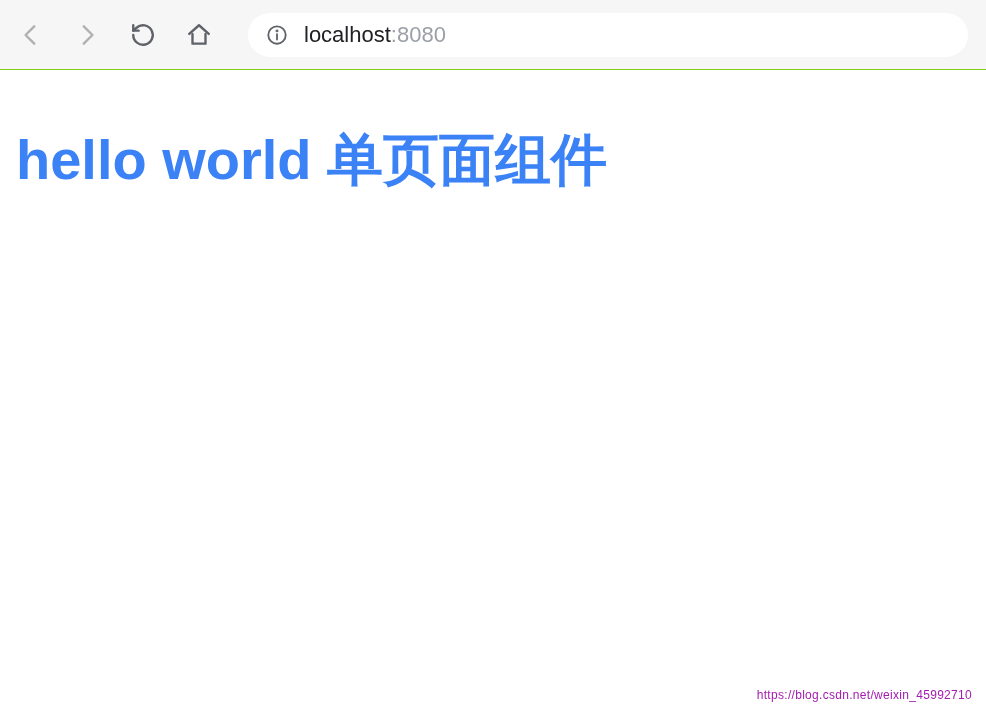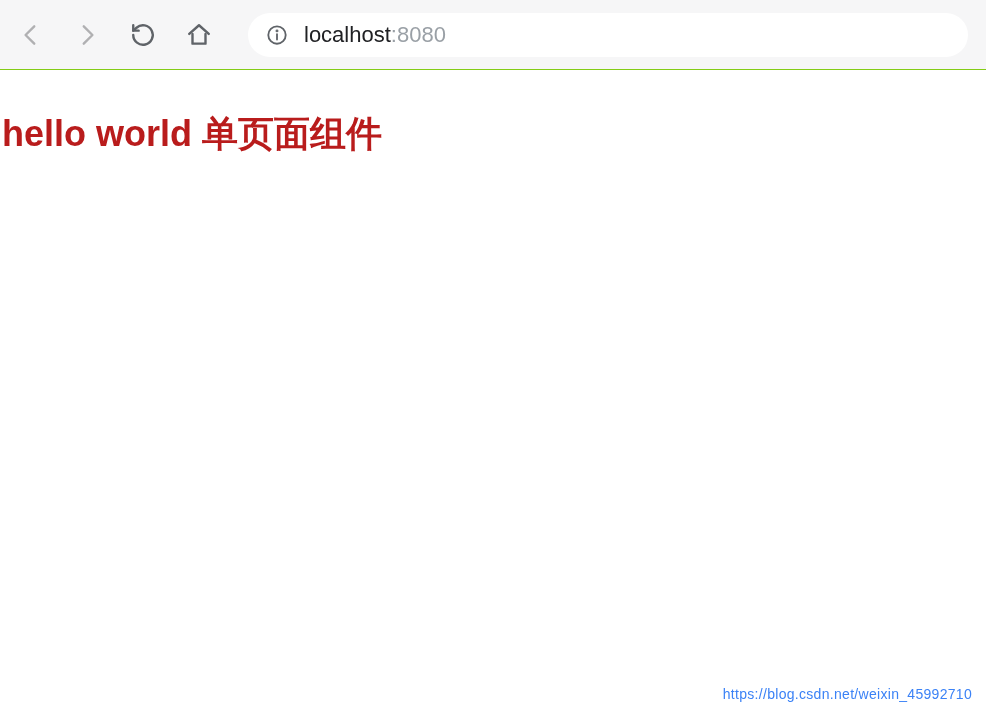--- a/index.html
+++ b/index.html
@@ -75,33 +75,33 @@
       white-space: nowrap;
     }
     .url-port {
       color: #9aa0a6;
     }
     .page-content {
       padding: 40px 0 0 0;
       background: #ffffff;
     }
     .page-heading {
-      font-size: 36px;
+      font-size: 56px;
       font-weight: 700;
-      color: #b91c1c;
-      margin: 2px;
+      color: #3b82f6;
+      margin: 16px;
       padding: 0;
       line-height: 1.2;
     }
     .watermark {
       position: absolute;
       bottom: 10px;
       right: 14px;
-      font-size: 14px;
-      color: #3b82f6;
+      font-size: 12px;
+      color: #a21caf;
       letter-spacing: 0.3px;
     }
   </style>
 </head>
 <body>
 
 <div class="browser-toolbar">
   <div class="nav-buttons">
     <div class="nav-icon disabled">
       <svg viewBox="0 0 24 24" fill="none" stroke="currentColor" stroke-width="2.2" stroke-linecap="round" stroke-linejoin="round">

